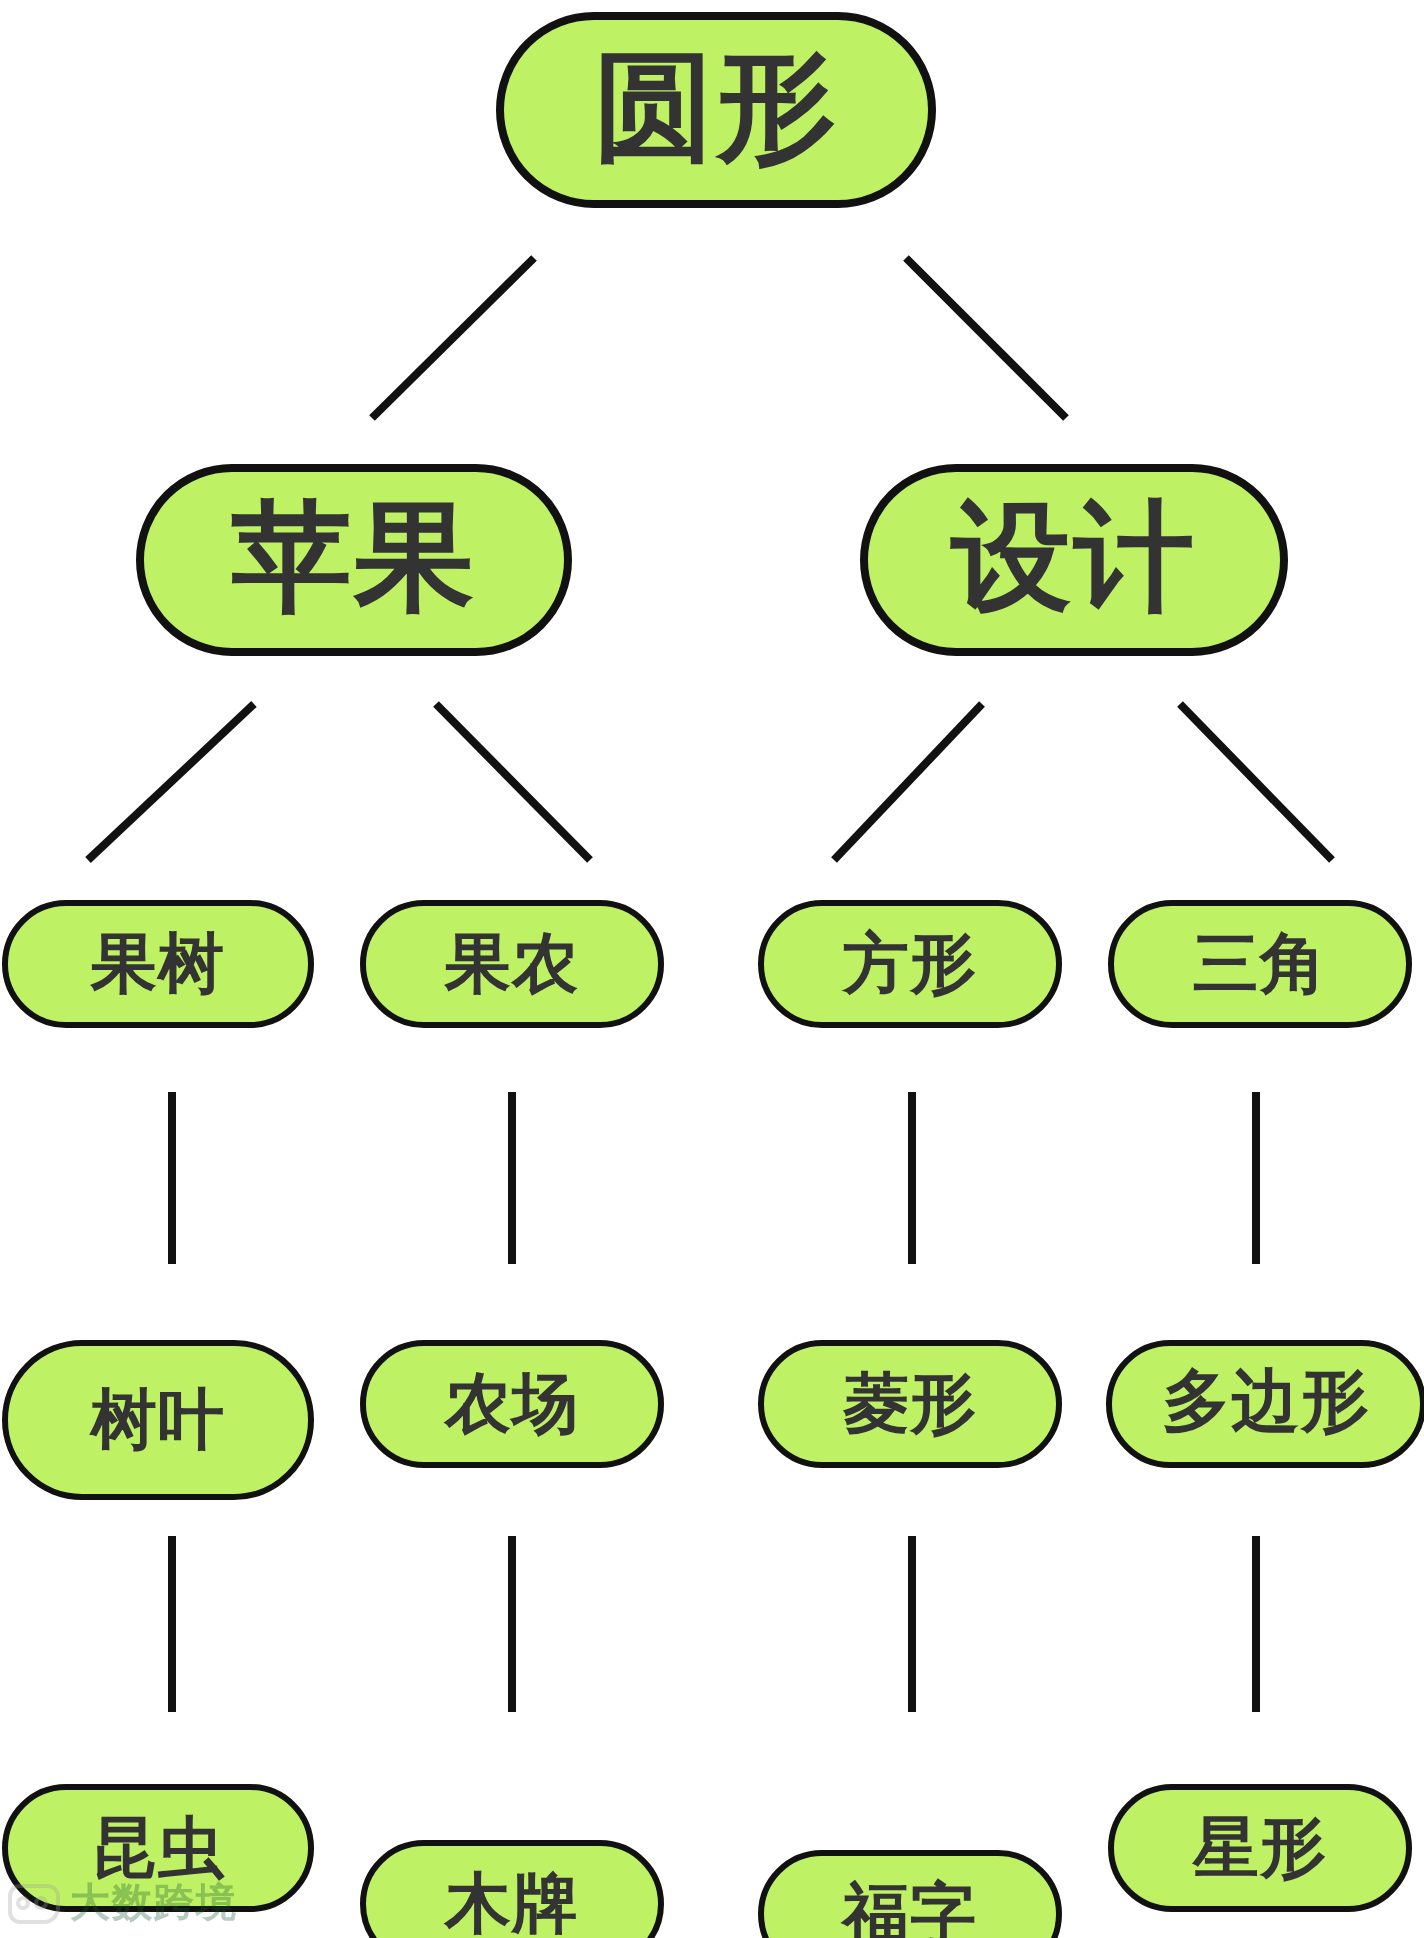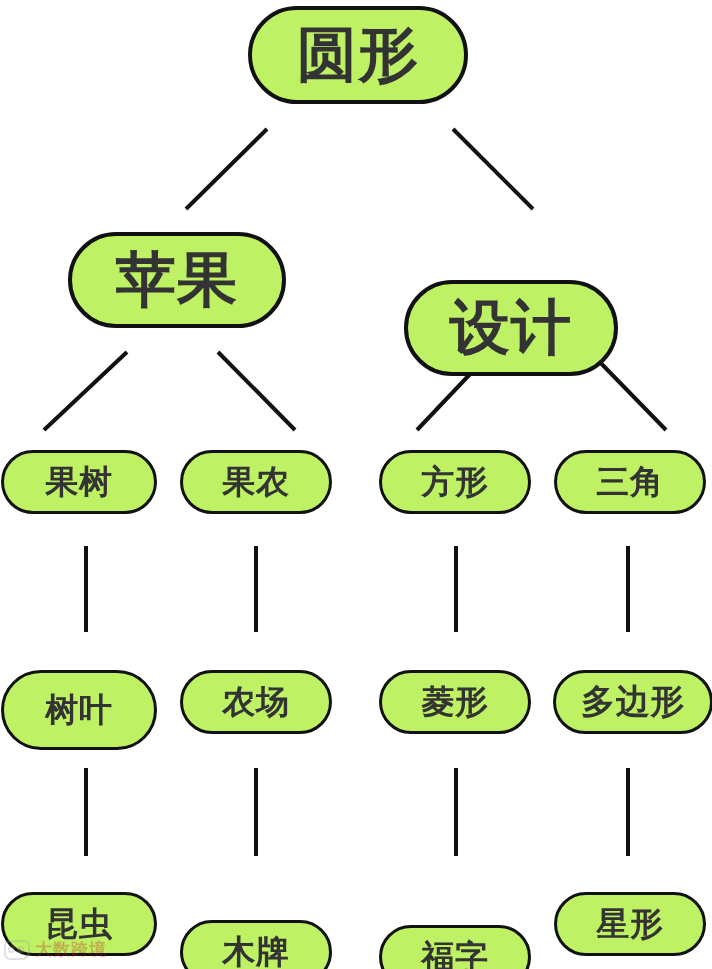--- a/index.html
+++ b/index.html
@@ -86,23 +86,23 @@
     top: 4px;
     width: 7px;
     height: 7px;
     border: 2px solid #9a9a9a;
     border-radius: 50%;
     box-sizing: border-box;
   }
   #watermark .wm-mark::before { left: 2px; }
   #watermark .wm-mark::after  { left: 11px; }
   #watermark .wm-text {
-    font-size: 17px;
+    font-size: 20px;
     font-weight: bold;
-    color: #b91c1c;
+    color: #14532d;
     letter-spacing: 1px;
   }
 </style>
 </head>
 <body>
 
 <div id="diagram-root">
 
   <svg id="edge-layer" viewBox="0 0 712 969" width="712" height="969" xmlns="http://www.w3.org/2000/svg">
       <line x1="267" y1="129" x2="186" y2="209" stroke="#111111" stroke-width="4" stroke-linecap="butt"></line>
@@ -121,21 +121,21 @@
       <line x1="628" y1="768" x2="628" y2="856" stroke="#111111" stroke-width="4" stroke-linecap="butt"></line>
     </svg>
 
   <div id="node-layer">
       <div class="node level-0" style="left: 248px; top: 6px; width: 220px; height: 98px;">
         <span class="node-label">圆形</span>
       </div>
       <div class="node level-1" style="left: 68px; top: 232px; width: 218px; height: 96px;">
         <span class="node-label">苹果</span>
       </div>
-      <div class="node level-1" style="left: 404px; top: 232px; width: 214px; height: 96px; margin-top: 48px;">
+      <div class="node level-1" style="left: 430px; top: 232px; width: 214px; height: 96px;">
         <span class="node-label">设计</span>
       </div>
       <div class="node level-2" style="left: 1px; top: 450px; width: 156px; height: 64px;">
         <span class="node-label">果树</span>
       </div>
       <div class="node level-2" style="left: 180px; top: 450px; width: 152px; height: 64px;">
         <span class="node-label">果农</span>
       </div>
       <div class="node level-2" style="left: 379px; top: 450px; width: 152px; height: 64px;">
         <span class="node-label">方形</span>

